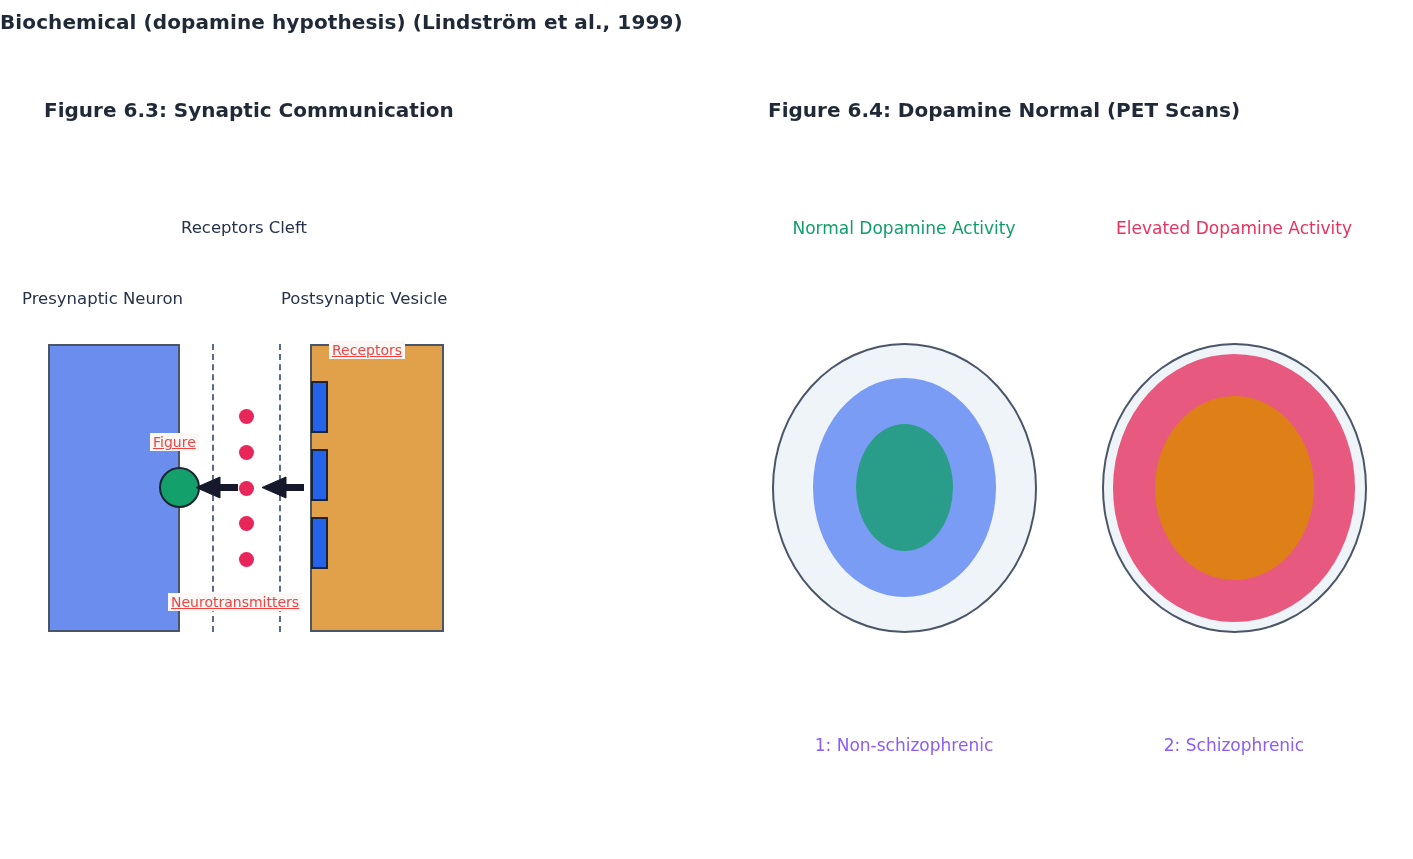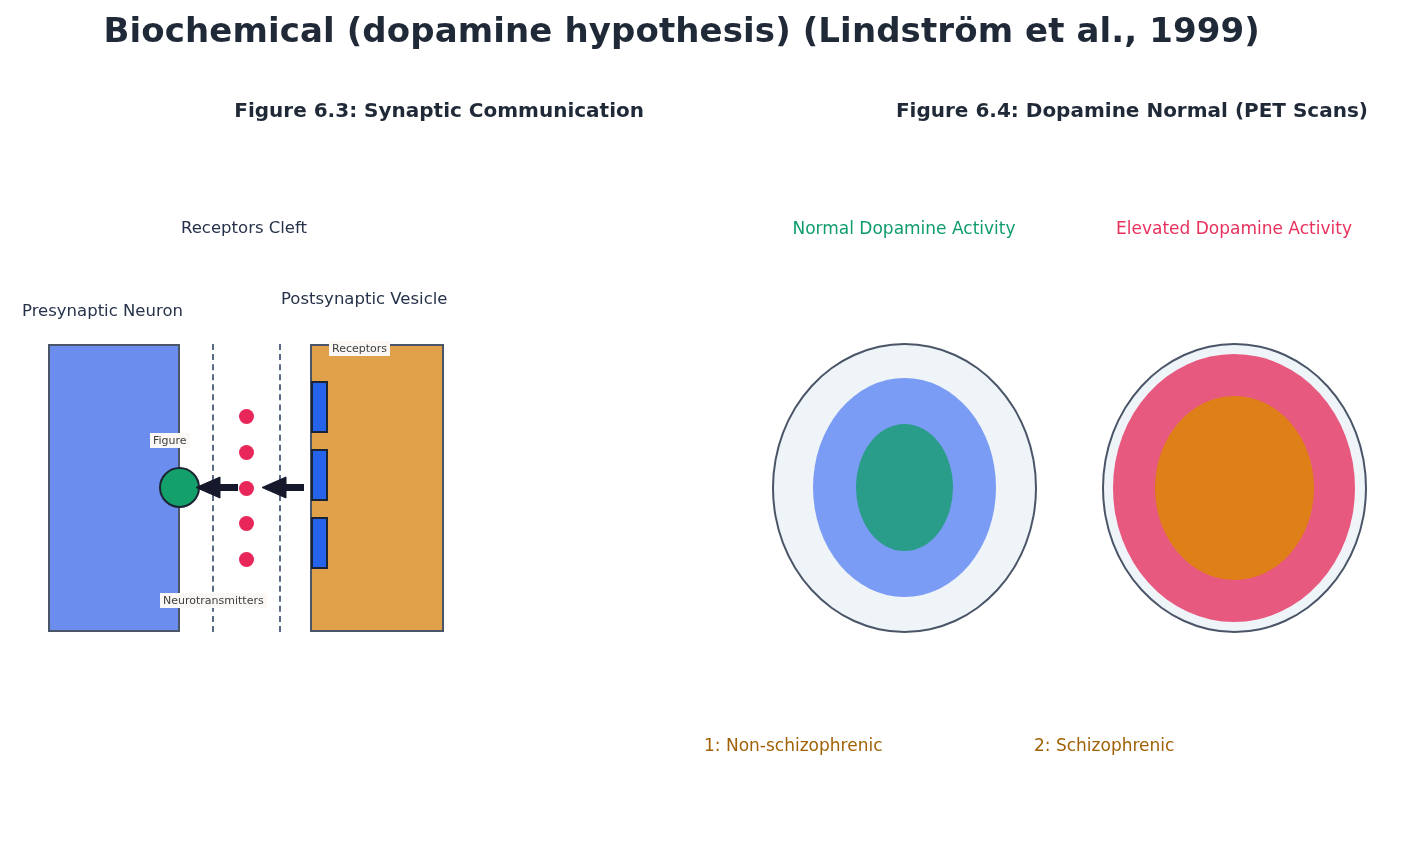--- a/index.html
+++ b/index.html
@@ -14,42 +14,42 @@
     font-family: "DejaVu Sans", sans-serif;
     color: #222b3d;
     overflow: hidden;
   }
   .abs { position: absolute; }
 
   #main-title {
     left: 0;
     top: 10px;
     width: 1260px;
-    text-align: right;
-    font-size: 34px;
+    text-align: left;
+    font-size: 20px;
     font-weight: bold;
     color: #1f2937;
     letter-spacing: 0.1px;
   }
 
   .panel-title {
     font-size: 20px;
     font-weight: bold;
     color: #1f2937;
-    text-align: right;
+    text-align: left;
   }
   #fig63-title { left: 44px; top: 98px; width: 600px; }
   #fig64-title { left: 768px; top: 98px; width: 600px; }
   .diag-label {
     font-size: 16.5px;
     color: #26324a;
     white-space: nowrap;
   }
   #label-synaptic-cleft { left: 181px; top: 218px; }
-  #label-pre-neuron { left: 22px; top: 301px; }
+  #label-pre-neuron { left: 22px; top: 289px; }
   #label-post-neuron { left: 281px; top: 289px; }
 
   #pre-neuron-block {
     left: 48px; top: 344px; width: 132px; height: 288px;
     background: #6b8ded;
     border: 2.5px solid #4a5568;
     box-sizing: border-box;
   }
   #post-neuron-block {
     left: 310px; top: 344px; width: 134px; height: 288px;
@@ -92,29 +92,30 @@
   #nt-dot-1 { top: 409px; }
   #nt-dot-2 { top: 445px; }
   #nt-dot-3 { top: 481px; }
   #nt-dot-4 { top: 516px; }
   #nt-dot-5 { top: 552px; }
 
   #arrow-left-svg  { left: 196px; top: 473px; }
   #arrow-right-svg { left: 262px; top: 473px; }
 
   .boxed-label {
-    font-size: 11px;
-    color: #404040;
+    font-size: 14px;
+    color: #ef4444;
     background: #faf7f4;
     padding: 1px 3px;
     white-space: nowrap;
+    text-decoration: underline;
   }
   #label-vesicle { left: 150px; top: 433px; }
   #label-receptors { left: 329px; top: 341px; }
-  #label-neurotransmitters { left: 160px; top: 593px; }
+  #label-neurotransmitters { left: 168px; top: 593px; }
 
   
   .scan-title {
     font-size: 17px;
     text-align: center;
     white-space: nowrap;
   }
   #scan1-title { left: 704px; top: 218px; width: 400px; color: #0f9d6b; }
   #scan2-title { left: 1034px; top: 218px; width: 400px; color: #e8325e; }
 
@@ -132,21 +133,22 @@
     box-sizing: border-box;
   }
   #scan1-mid   { left: 813px; top: 378px; width: 183px; height: 219px; background: #7b9cf4; }
   #scan1-inner { left: 856px; top: 424px; width: 97px; height: 127px;  background: #2a9d8a; }
 
   #scan2-mid   { left: 1113px; top: 354px; width: 242px; height: 268px; background: #e8597f; }
   #scan2-inner { left: 1155px; top: 396px; width: 159px; height: 184px; background: #de8017; }
 
   .scan-caption {
     font-size: 17px;
-    color: #a16207;
+    text-align: center;
+    color: #8b5cf6;
     white-space: nowrap;
   }
   #scan1-caption { left: 704px; top: 735px; width: 400px; }
   #scan2-caption { left: 1034px; top: 735px; width: 400px; }
 </style>
 </head>
 <body>
 
 <div class="abs" id="main-title">Biochemical (dopamine hypothesis) (Lindström et al., 1999)</div>
 

